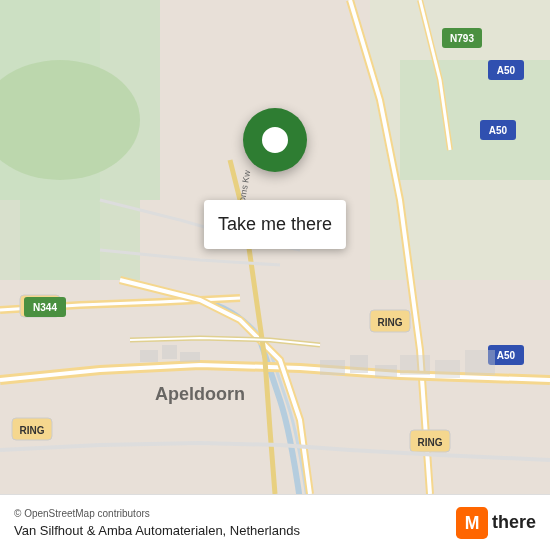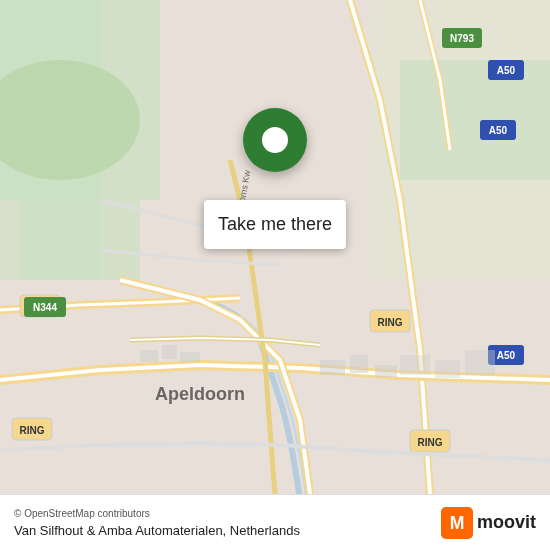--- a/index.html
+++ b/index.html
@@ -223,17 +223,17 @@
       <span id="osm-attribution">© OpenStreetMap contributors</span>
       <span id="location-name">Van Silfhout &amp; Amba Automaterialen, Netherlands</span>
     </div>
 
     <div id="moovit-logo">
 
       <svg id="moovit-icon" viewBox="0 0 40 40" xmlns="http://www.w3.org/2000/svg">
         <rect width="40" height="40" rx="6" fill="#FF6600"></rect>
         <text x="20" y="28" text-anchor="middle" font-size="22" font-weight="bold" fill="white" font-family="Arial">M</text>
       </svg>
-      <span id="moovit-text" style="font-size:18px; font-weight:bold; color:#222;">moovit</span>
+      <span id="moovit-text" style="font-size:18px; font-weight:bold; color:#222;">there</span>
     </div>
   </div>
 
 </div>
 
 </body></html>

